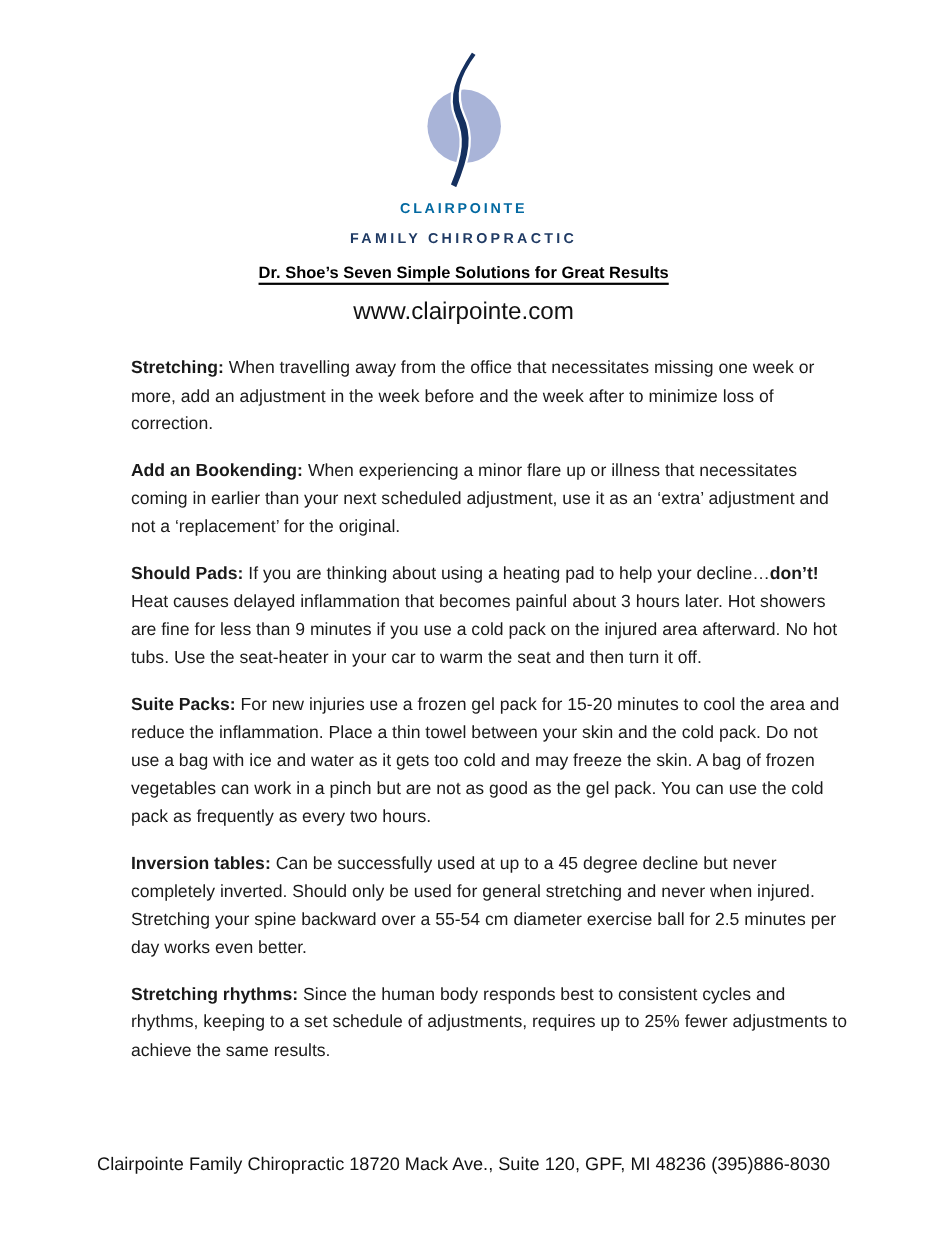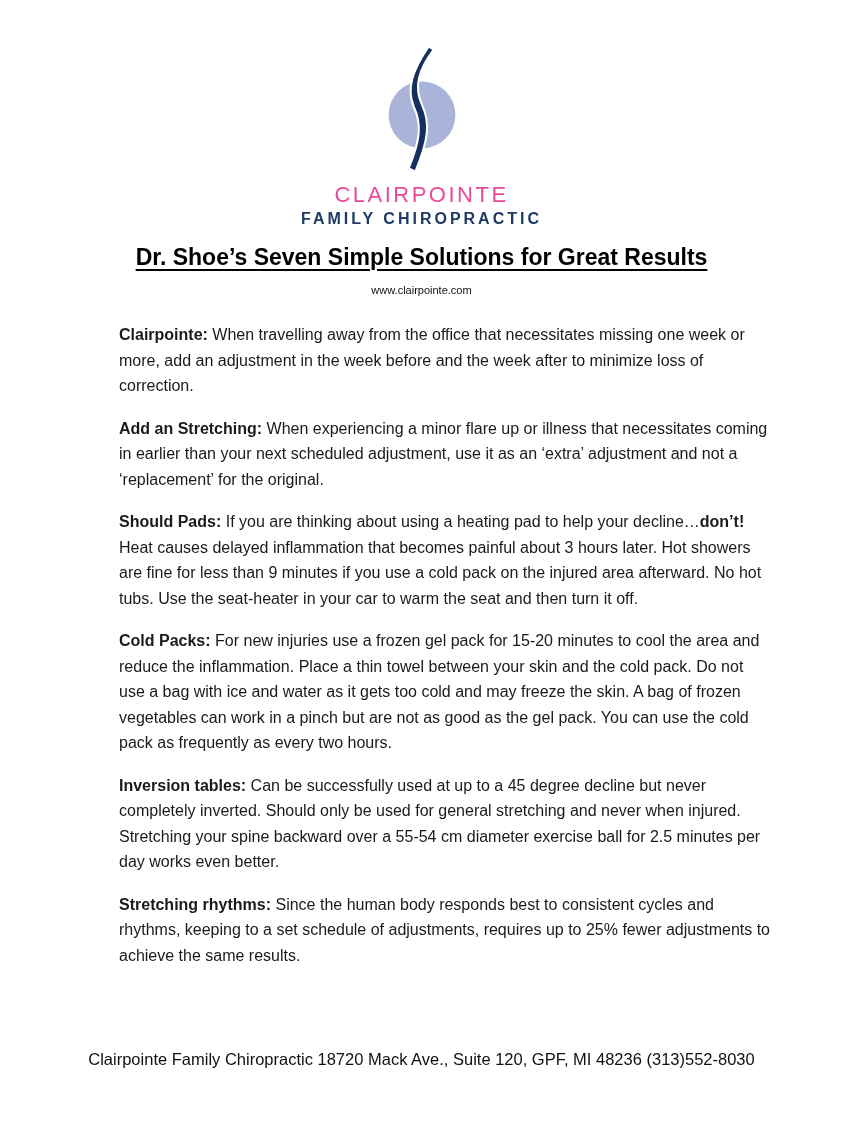--- a/index.html
+++ b/index.html
@@ -18,46 +18,46 @@
   }
   .logo-mark {
     display: block;
     margin: 0 auto;
     width: 120px;
     height: 142px;
   }
   .logo-mark path { stroke: #ffffff; stroke-width: 2.5; }
   .logo-name {
     margin-top: 2px;
-    font-size: 22px;
-    font-weight: normal;
+    font-size: 13px;
+    font-weight: bold;
     letter-spacing: 2.5px;
-    color: #ec4899;
+    color: #0369a1;
   }
   .logo-subtitle {
-    margin-top: 2px;
-    font-size: 16px;
+    margin-top: 12px;
+    font-size: 13px;
     font-weight: bold;
     letter-spacing: 3px;
     color: #1f3a64;
   }
   .doc-title {
     margin: 16px 0 0 0;
     text-align: center;
-    font-size: 23px;
+    font-size: 15px;
     font-weight: bold;
     color: #000000;
     text-decoration: underline;
     text-decoration-thickness: 2px;
     text-underline-offset: 4px;
   }
   .doc-website {
     margin-top: 13px;
     text-align: center;
-    font-size: 11px;
+    font-size: 22px;
     color: #111111;
   }
   .content {
     margin: 26px 0 0 119px;
     width: 652px;
   }
   .para {
     margin: 0 0 17px 0;
     font-size: 16px;
     line-height: 25.5px;
@@ -96,53 +96,53 @@
     <div class="logo-subtitle">FAMILY CHIROPRACTIC</div>
   </div>
 
   <h1 class="doc-title">Dr. Shoe’s Seven Simple Solutions for Great Results</h1>
 
   <div class="doc-website">www.clairpointe.com</div>
 
   <div class="content">
 
     <p class="para">
-      <b class="lead">Clairpointe:</b>
+      <b class="lead">Stretching:</b>
       <span>When travelling away from the office that necessitates missing one week or more, add an adjustment in the week before and the week after to minimize loss of correction.</span><b class="emph"></b>
       <span></span>
     </p>
 
     <p class="para">
-      <b class="lead">Add an Stretching:</b>
+      <b class="lead">Add an Bookending:</b>
       <span>When experiencing a minor flare up or illness that necessitates coming in earlier than your next scheduled adjustment, use it as an ‘extra’ adjustment and not a ‘replacement’ for the original.</span><b class="emph"></b>
       <span></span>
     </p>
 
 
     <p class="para">
       <b class="lead">Should Pads:</b>
       <span>If you are thinking about using a heating pad to help your decline…</span><b class="emph">don’t!</b>
       <span>Heat causes delayed inflammation that becomes painful about 3 hours later. Hot showers are fine for less than 9 minutes if you use a cold pack on the injured area afterward. No hot tubs. Use the seat-heater in your car to warm the seat and then turn it off.</span>
     </p>
 
     <p class="para">
-      <b class="lead">Cold Packs:</b>
+      <b class="lead">Suite Packs:</b>
       <span>For new injuries use a frozen gel pack for 15-20 minutes to cool the area and reduce the inflammation. Place a thin towel between your skin and the cold pack. Do not use a bag with ice and water as it gets too cold and may freeze the skin. A bag of frozen vegetables can work in a pinch but are not as good as the gel pack. You can use the cold pack as frequently as every two hours.</span><b class="emph"></b>
       <span></span>
     </p>
 
     <p class="para">
       <b class="lead">Inversion tables:</b>
       <span>Can be successfully used at up to a 45 degree decline but never completely inverted. Should only be used for general stretching and never when injured. Stretching your spine backward over a 55-54 cm diameter exercise ball for 2.5 minutes per day works even better.</span><b class="emph"></b>
       <span></span>
     </p>
 
     <p class="para">
       <b class="lead">Stretching rhythms:</b>
       <span>Since the human body responds best to consistent cycles and rhythms, keeping to a set schedule of adjustments, requires up to 25% fewer adjustments to achieve the same results.</span><b class="emph"></b>
       <span></span>
     </p>
 
   </div>
 
-  <div class="footer-line">Clairpointe Family Chiropractic 18720 Mack Ave., Suite 120, GPF, MI 48236 (313)552-8030</div>
+  <div class="footer-line">Clairpointe Family Chiropractic 18720 Mack Ave., Suite 120, GPF, MI 48236 (395)886-8030</div>
 
 </div>
 
 </body></html>

